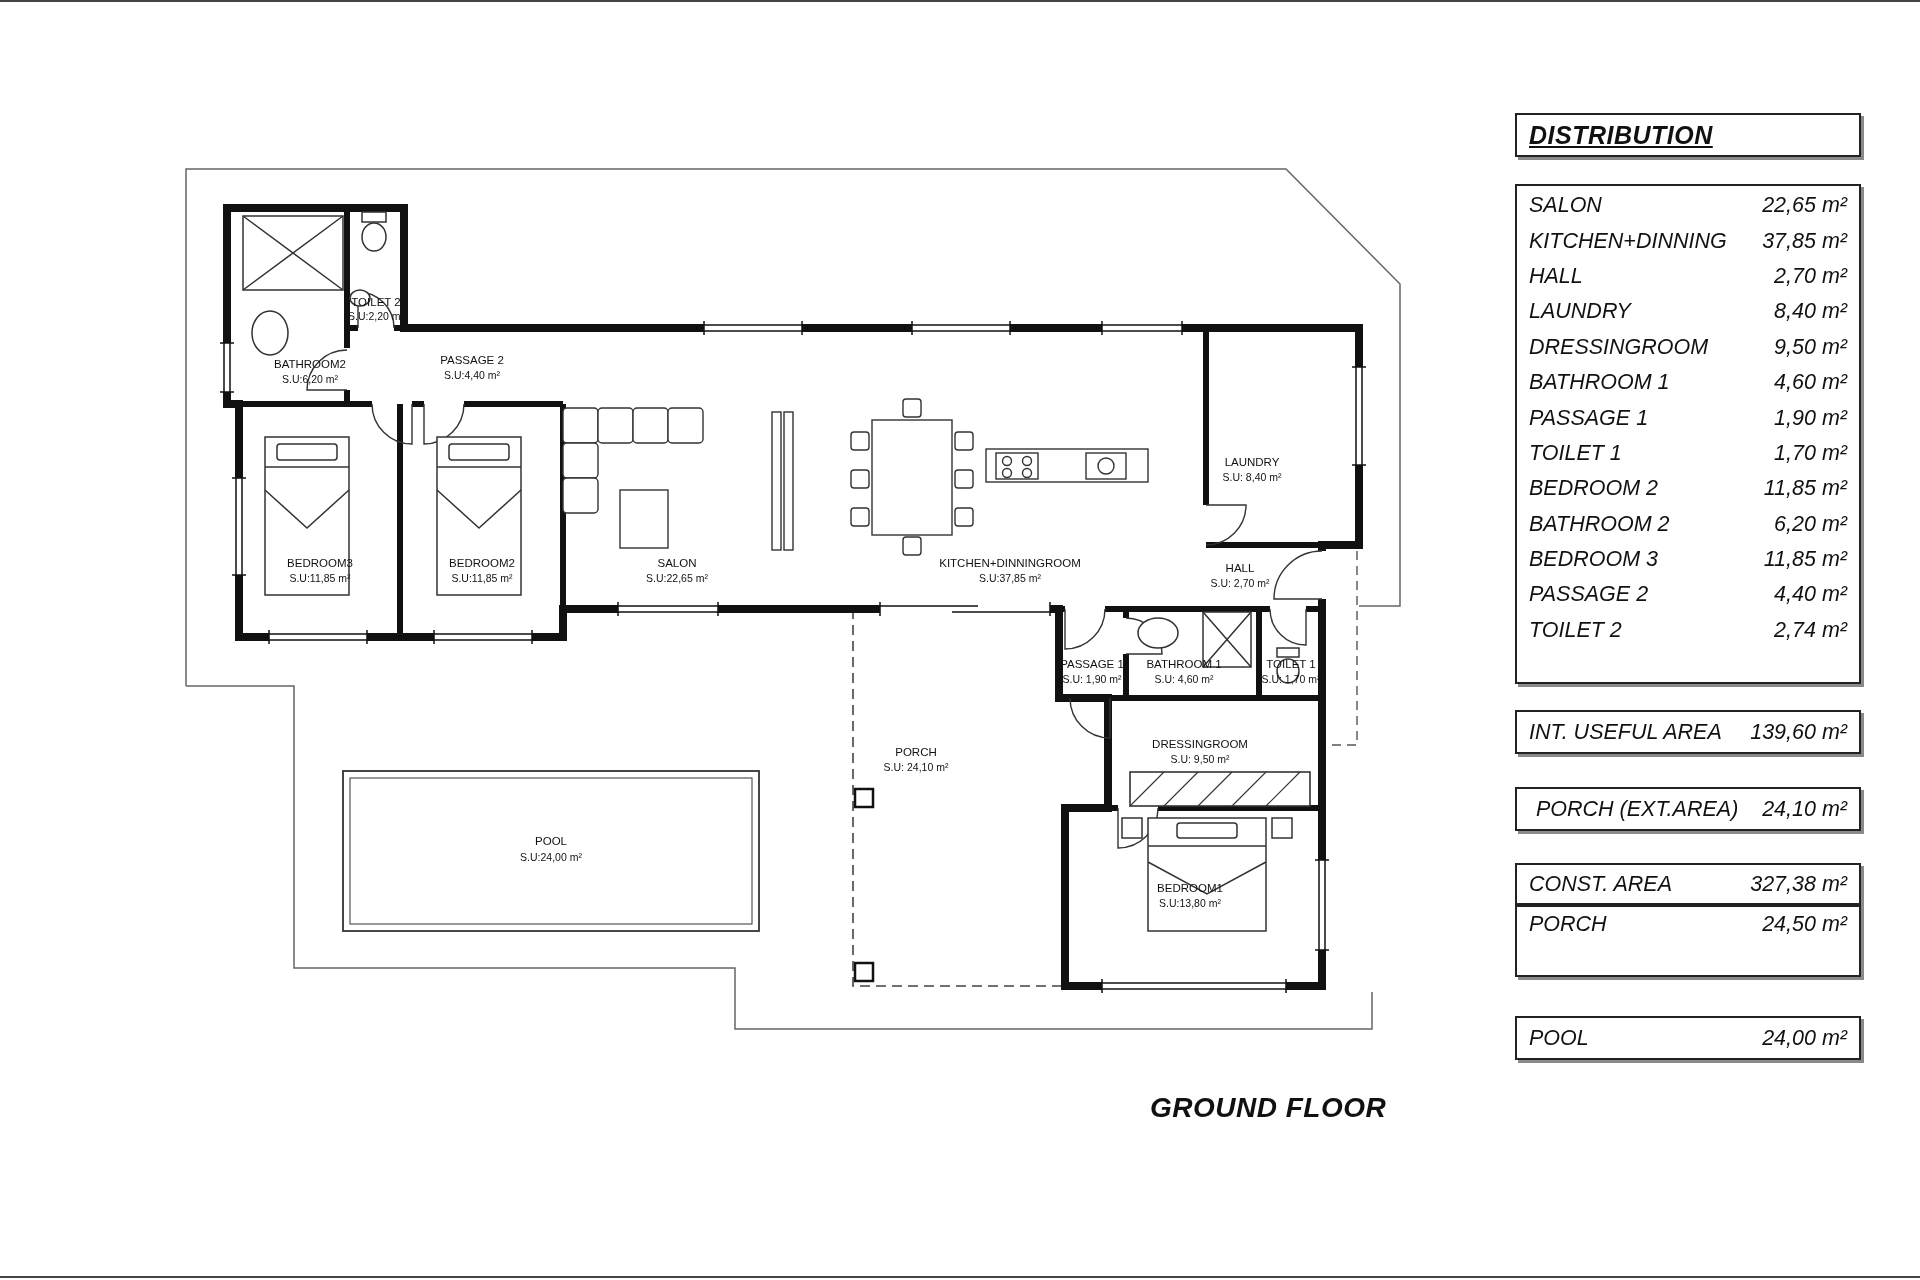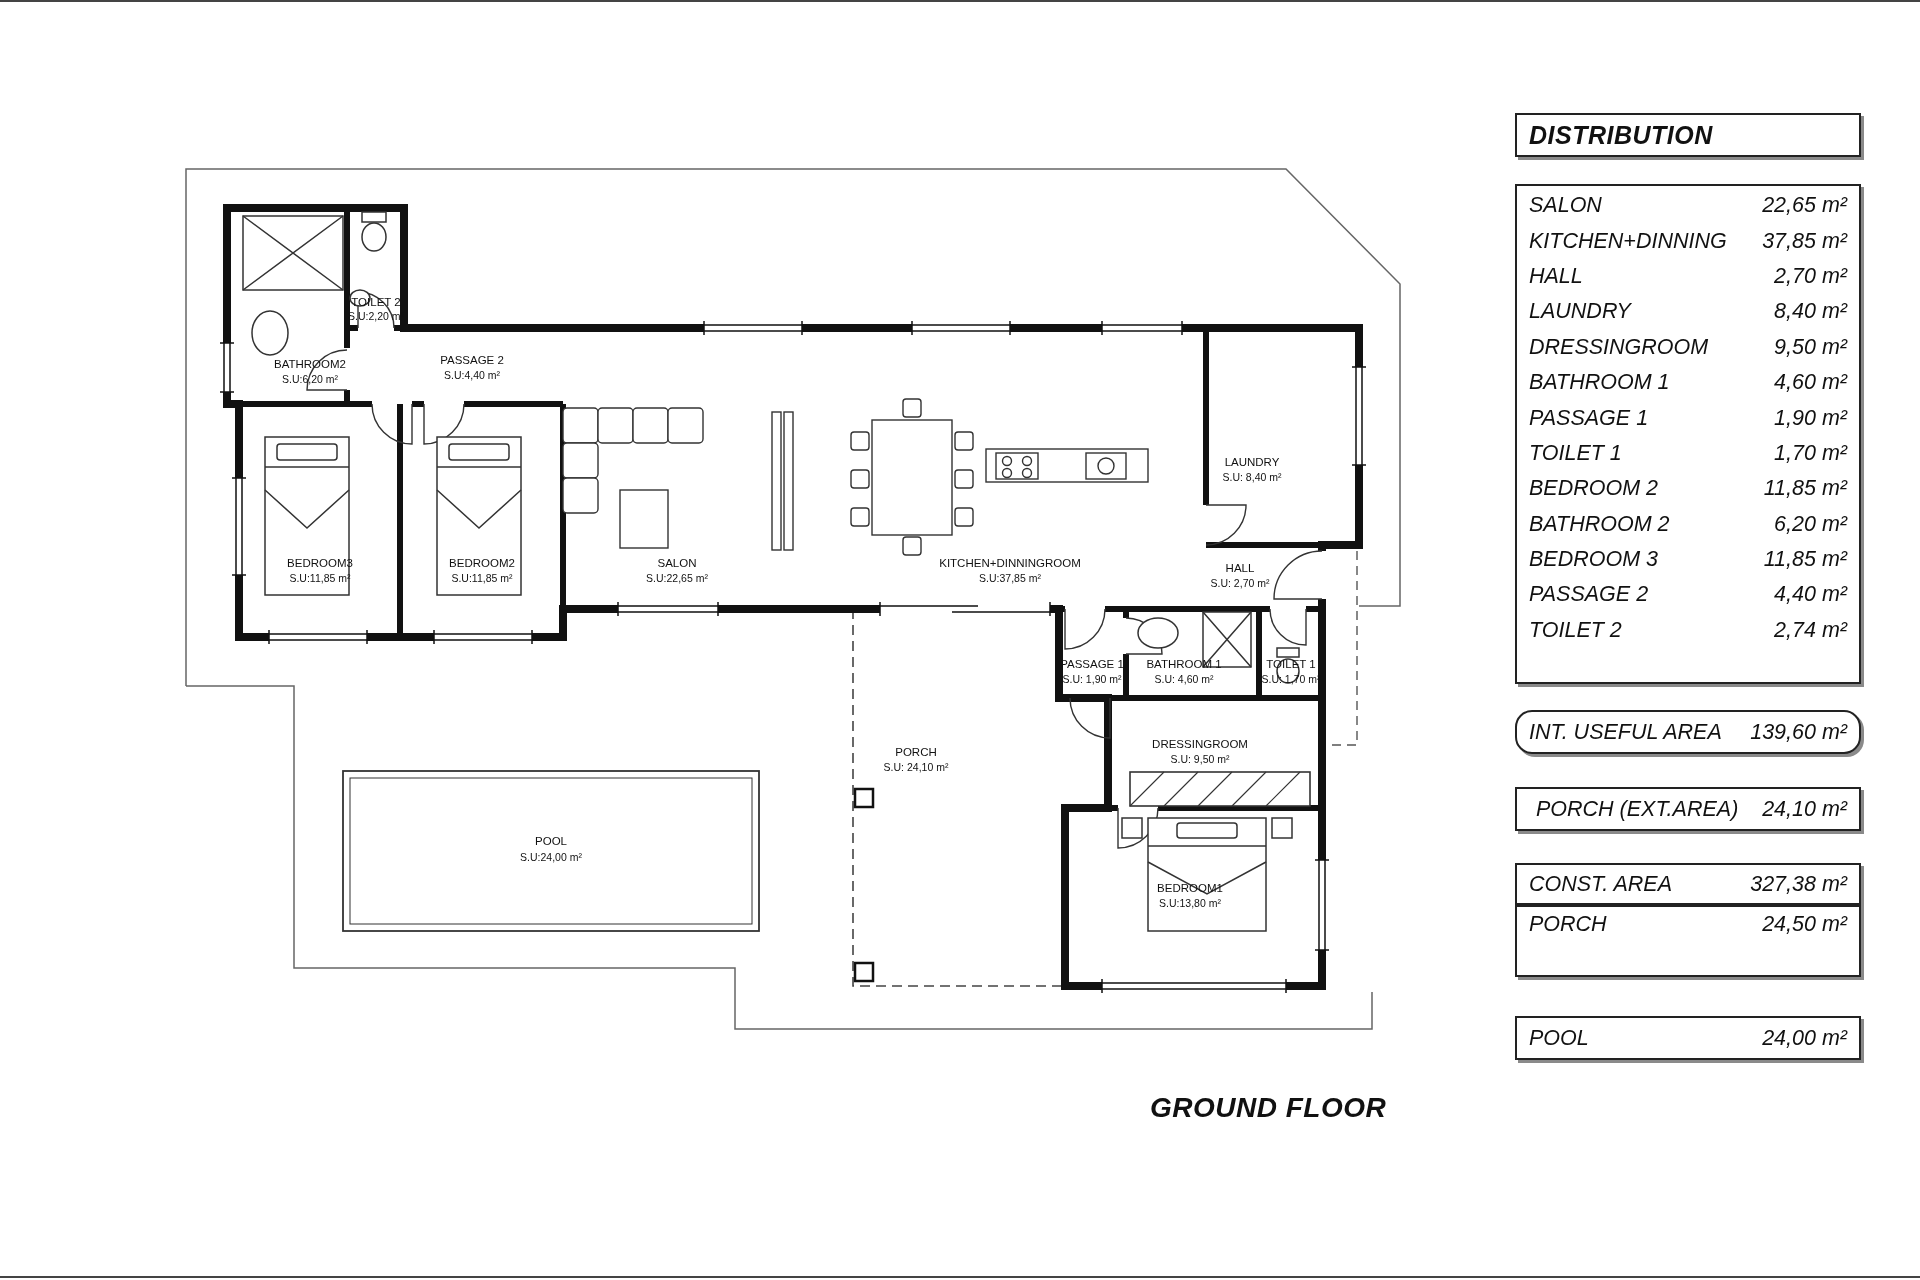--- a/index.html
+++ b/index.html
@@ -6,26 +6,26 @@
   body{width:1920px;height:1280px;position:relative;font-family:"Liberation Sans",sans-serif;overflow:hidden;}
   .sheet-line{position:absolute;left:0;right:0;height:2px;background:#444;}
   .sheet-line.top{top:0;}
   .sheet-line.bottom{top:1276px;}
   .plan-svg{position:absolute;left:0;top:0;width:1920px;height:1280px;}
   
   .pbox{position:absolute;left:1515px;width:346px;background:#fff;border:2px solid #222;
         box-shadow:3px 3px 0 #8a8a8a;box-sizing:border-box;color:#111;}
   .pbox .inner{display:flex;justify-content:space-between;align-items:center;padding:0 12px;}
   .title-box{top:113px;height:44px;}
-  .title-box .inner{height:100%;font:bold italic 25px "Liberation Sans",sans-serif;letter-spacing:.5px;}
+  .title-box .inner{height:100%;font:bold italic 25px "Liberation Sans",sans-serif;letter-spacing:.5px;text-decoration:underline;}
   .table-box{top:184px;height:500px;padding:2px 0;}
   .prow{display:flex;justify-content:space-between;align-items:center;height:35.4px;padding:0 12px;
         font:italic 21.5px "Liberation Sans",sans-serif;}
   .total-box .inner{height:100%;font:italic 21.5px "Liberation Sans",sans-serif;}
-  .int-box{top:710px;height:44px;border-radius:17px;}
+  .int-box{top:710px;height:44px;}
   .porchext-box{top:787px;height:44px;padding-left:7px;}
   .const-box{top:863px;height:42px;}
   .houseporch-box{top:905px;height:72px;}
   .houseporch-box .prow{height:34px;}
   .poolbox{top:1016px;height:44px;}
   .ground-floor{position:absolute;left:1150px;top:1092px;width:240px;
         font:bold italic 28px "Liberation Sans",sans-serif;color:#111;letter-spacing:.5px;}
 </style>
 </head>
 <body>

